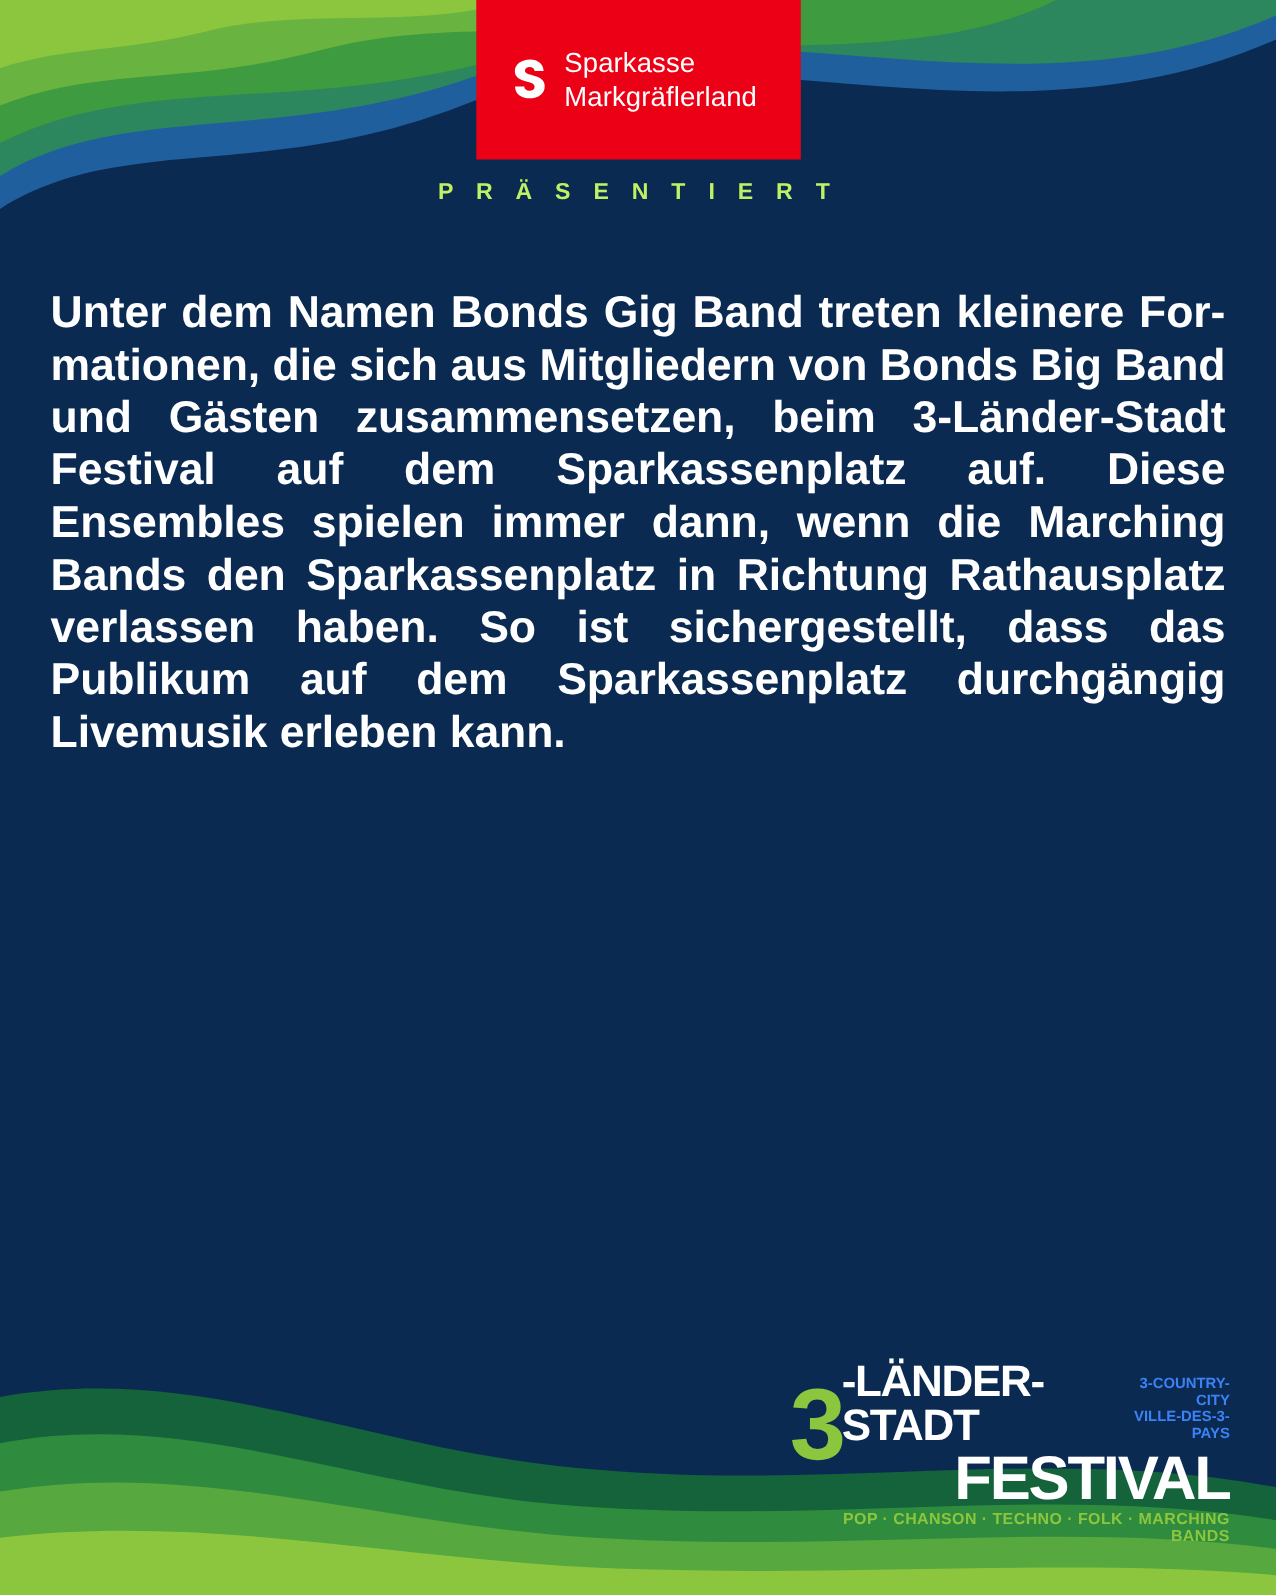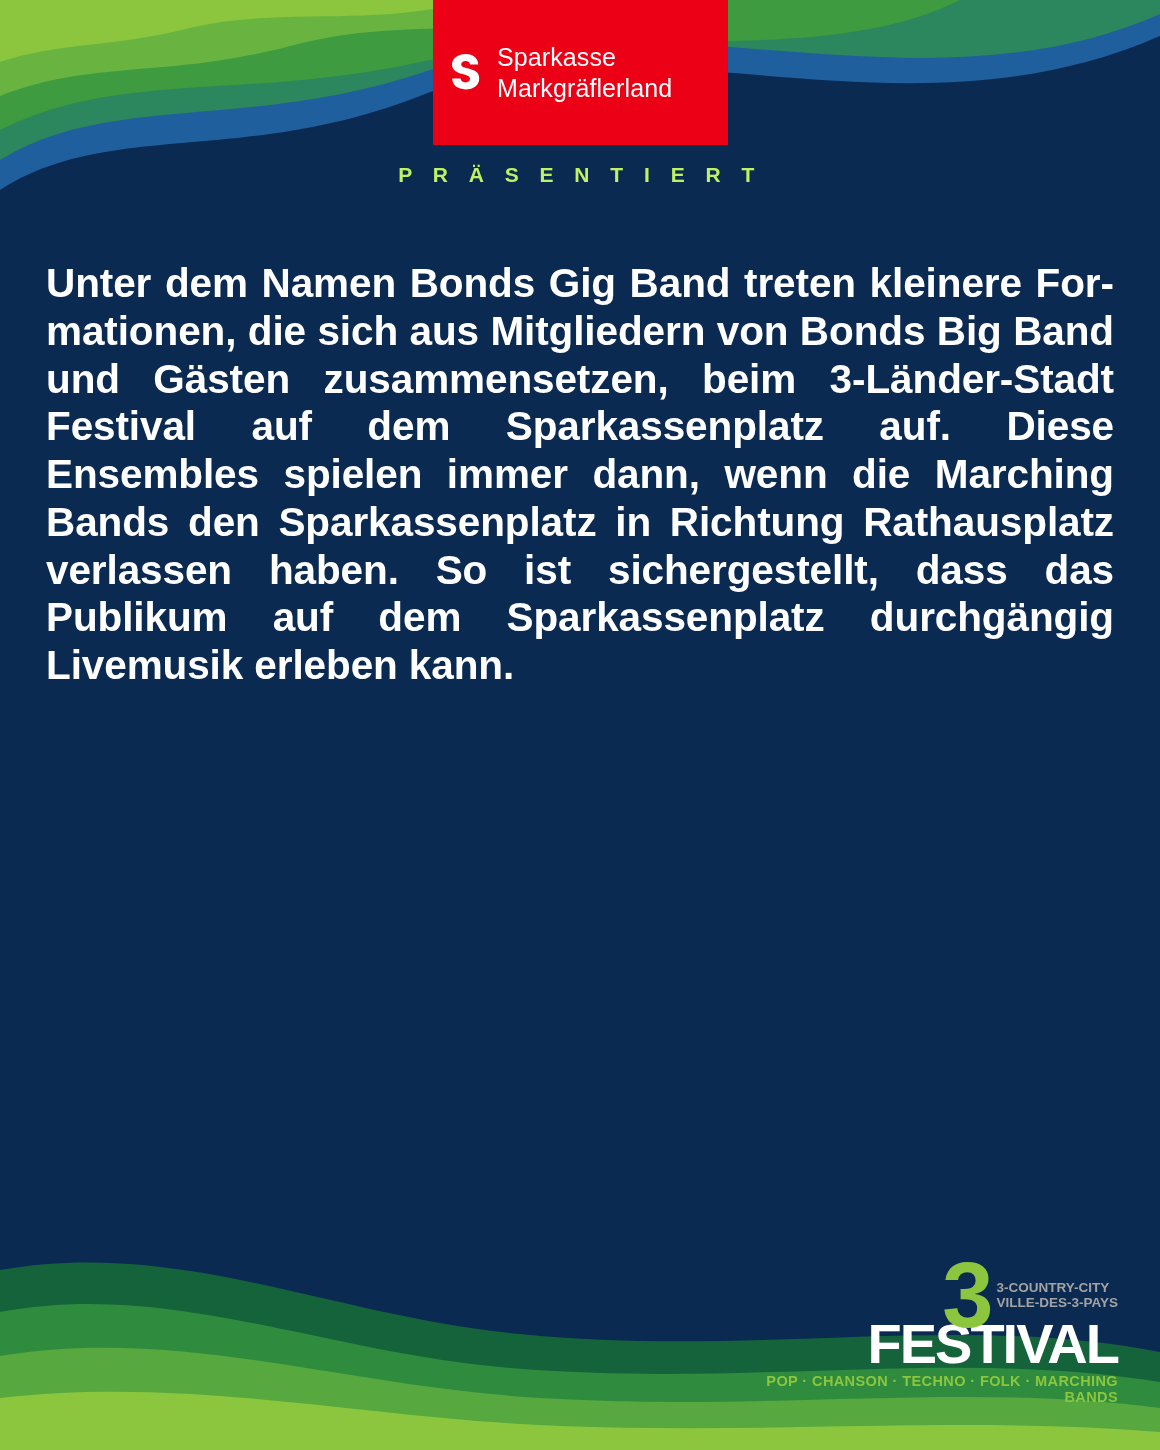--- a/index.html
+++ b/index.html
@@ -31,21 +31,21 @@
   .sparkasse-block {
     position: absolute;
     top: 0;
     left: 433px;
     width: 295px;
     height: 145px;
     background: #ec0016;
     display: flex;
     align-items: center;
     justify-content: flex-start;
-    padding-left: 16px;
+    padding-left: 32px;
     box-sizing: border-box;
   }
   .sparkasse-mark {
     width: 34px;
     height: 42px;
     margin-right: 14px;
     flex: none;
     position: relative;
   }
   .sparkasse-name {
@@ -116,23 +116,23 @@
     color: #ffffff;
     letter-spacing: -1.2px;
     line-height: 1;
     position: relative;
     top: -2px;
   }
   .fl-sub {
     margin-left: 7px;
     font-size: 13.5px;
     font-weight: bold;
-    color: #a3a3a3;
+    color: #3b82f6;
     line-height: 1.12;
-    text-align: left;
+    text-align: right;
     position: relative;
     top: -8px;
   }
   .fl-row2 {
     text-align: right;
     font-size: 56px;
     font-weight: bold;
     letter-spacing: -2px;
     line-height: .86;
     margin-top: 2px;
@@ -180,20 +180,21 @@
     </span>
   </div>
 
   <div class="presents">P R Ä S E N T I E R T</div>
 
   <div class="copy">Unter dem Namen Bonds Gig Band treten kleinere For­mationen, die sich aus Mitgliedern von Bonds Big Band und Gästen zusammensetzen, beim 3-Länder-Stadt Fes­tival auf dem Sparkassenplatz auf. Diese Ensembles spielen immer dann, wenn die Marching Bands den Sparkassenplatz in Richtung Rathausplatz verlassen haben. So ist sichergestellt, dass das Publikum auf dem Sparkassenplatz durchgängig Livemusik erleben kann.</div>
 
   <div class="festival-logo">
     <div class="fl-row1">
       <span class="fl-3">3</span>
+      <span class="fl-lander">-LÄNDER-STADT</span>
       <span class="fl-sub">
         <span style="display:block">3-COUNTRY-CITY</span>
         <span style="display:block">VILLE-DES-3-PAYS</span>
       </span>
     </div>
     <div class="fl-row2">FESTIVAL</div>
     <div class="fl-row3">POP · CHANSON · TECHNO · FOLK · MARCHING BANDS</div>
   </div>
 
 </div>

